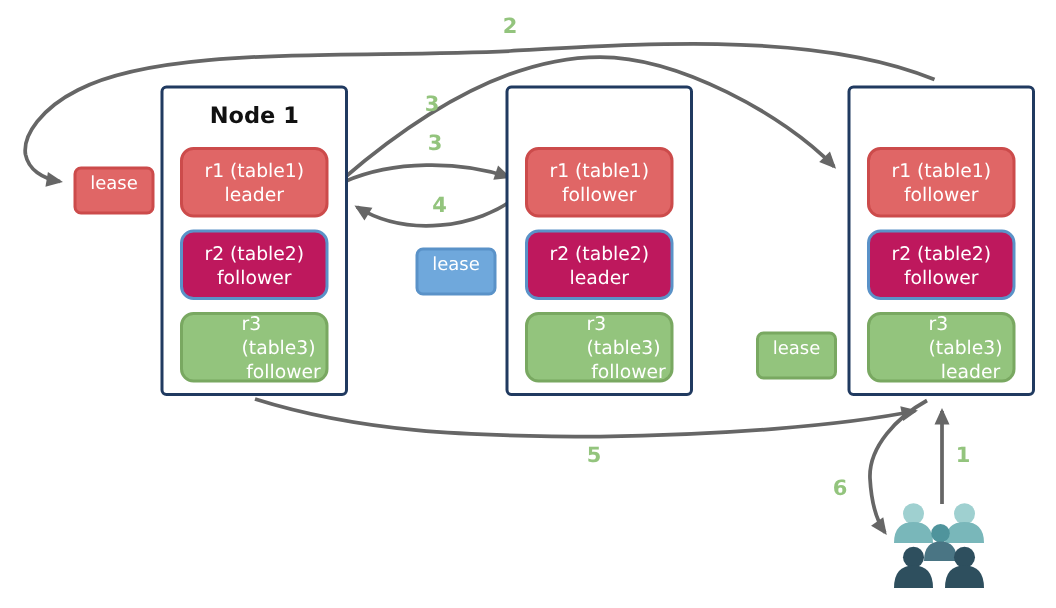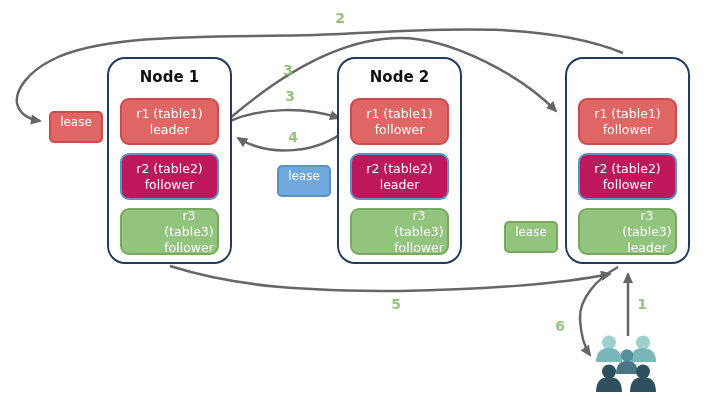--- a/index.html
+++ b/index.html
@@ -3,31 +3,31 @@
 <meta charset="utf-8">
 <style>
   html,body{margin:0;padding:0;background:#fff;}
   .stage{
     position:relative;width:704px;height:405px;background:#ffffff;
     font-family:"DejaVu Sans","Liberation Sans",sans-serif;overflow:hidden;
   }
   .arrows{position:absolute;left:0;top:0;width:704px;height:405px;pointer-events:none;}
   .node{
     position:absolute;top:57px;width:125px;height:207px;box-sizing:border-box;
-    background:#fff;border:2px solid #203a60;border-radius:18px;
+    background:#fff;border:2px solid #203a60;border-radius:4px;
   }
   .node-title{
     display:block;margin-top:9px;text-align:center;font-weight:bold;
     font-size:15px;color:#111;
   }
   .replica{
     position:absolute;left:11px;right:11px;height:47px;box-sizing:border-box;
     border-radius:9px;border:2px solid;color:#fff;
     display:flex;flex-direction:column;align-items:center;justify-content:center;
-    font-size:12.5px;line-height:16px;text-align:center;
+    font-size:12.5px;line-height:16px;text-align:left;
   }
   .replica.r1{top:39px}.replica.r2{top:94px}.replica.r3{top:149px}
   .replica.red{background:#e06666;border-color:#cc4b4b;}
   .replica.blue{background:#be185d;border-color:#5a92c8;}
   .replica.green{background:#93c47d;border-color:#79a861;padding-left:39px;}
   .lease{
     position:absolute;box-sizing:border-box;height:32px;border-radius:5px;border:2px solid;
     color:#fff;font-size:12px;line-height:18px;text-align:center;
   }
   .lease.red{left:49px;top:111px;width:54px;background:#e06666;border-color:#cc4b4b;}
@@ -71,21 +71,20 @@
       <span>r2 (table2)</span>
       <span>follower</span>
     </div>
     <div class="replica r3 green">
       <span>r3 (table3)</span>
       <span>follower</span>
     </div>
   </div>
 
   <div class="node" style="left:337px">
-    <span class="node-title">Node 2</span>
     <div class="replica r1 red">
       <span>r1 (table1)</span>
       <span>follower</span>
     </div>
     <div class="replica r2 blue">
       <span>r2 (table2)</span>
       <span>leader</span>
     </div>
     <div class="replica r3 green">
       <span>r3 (table3)</span>

